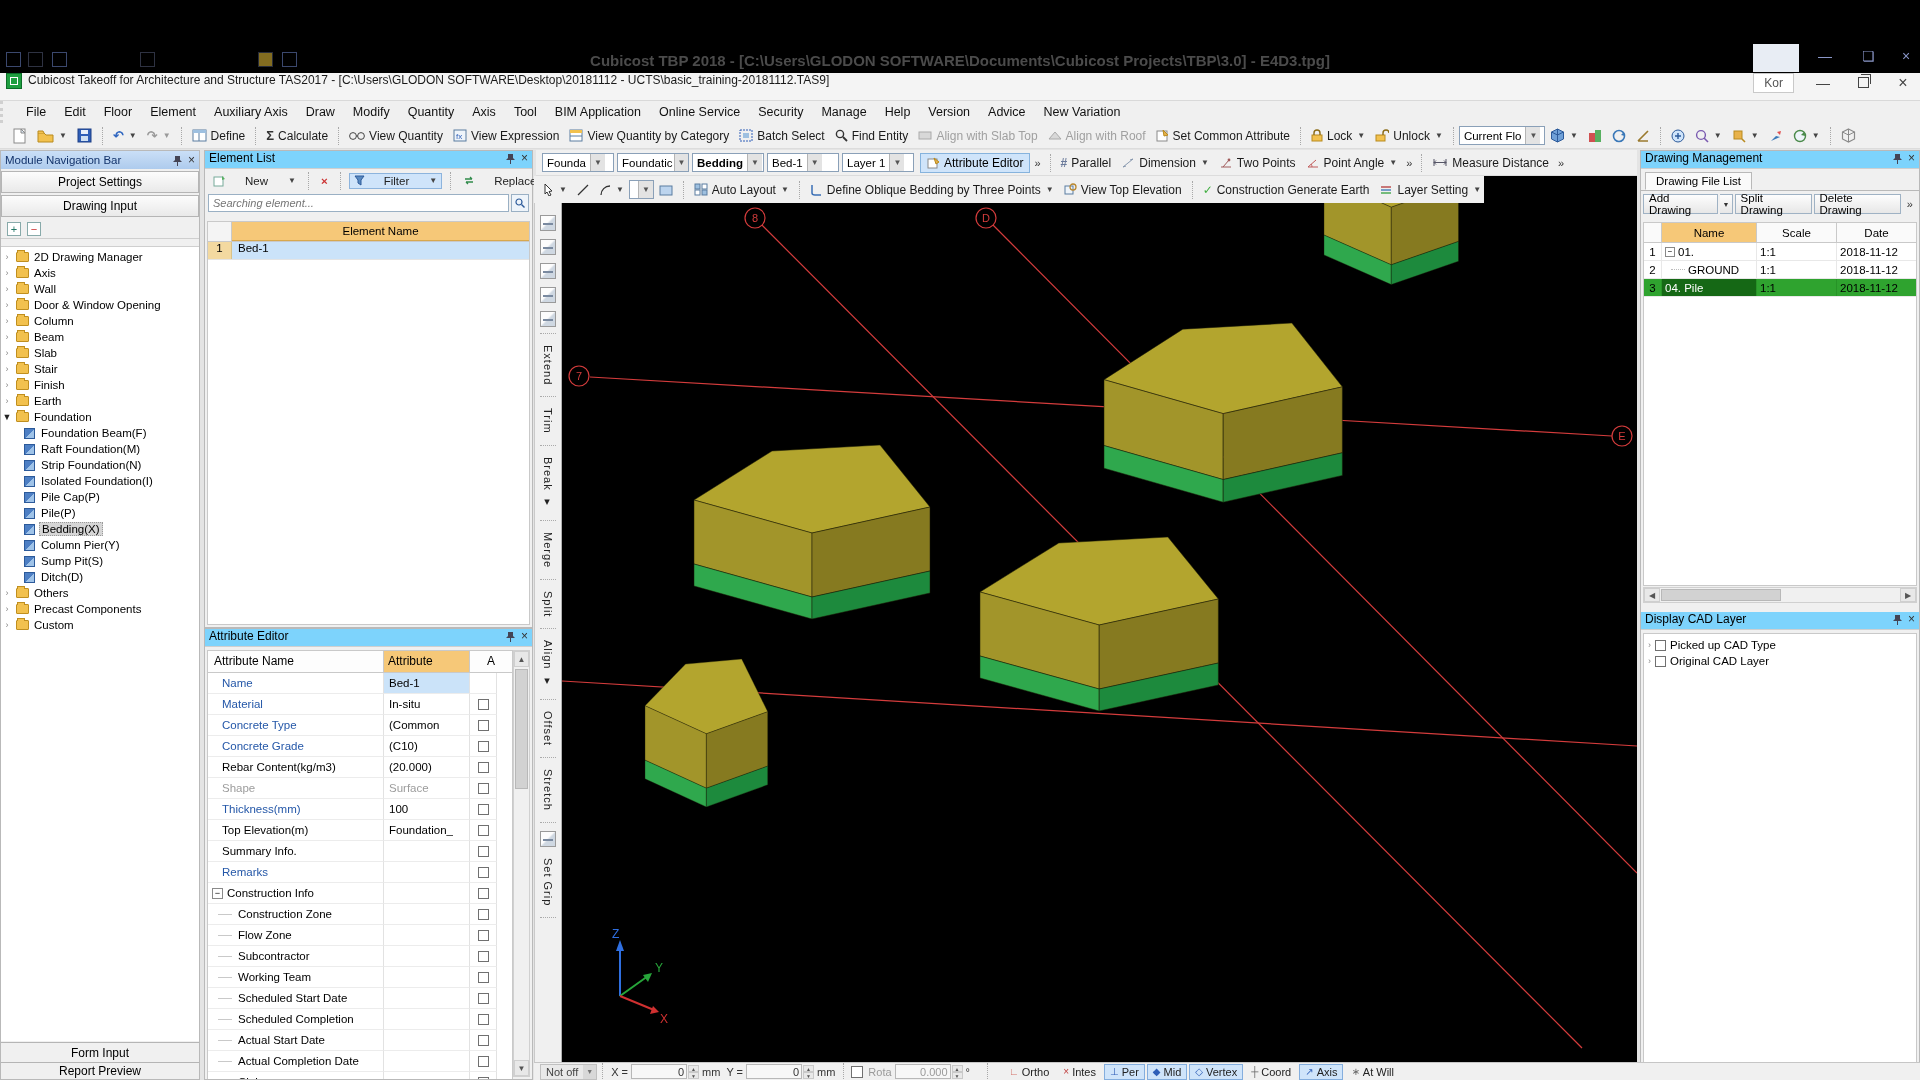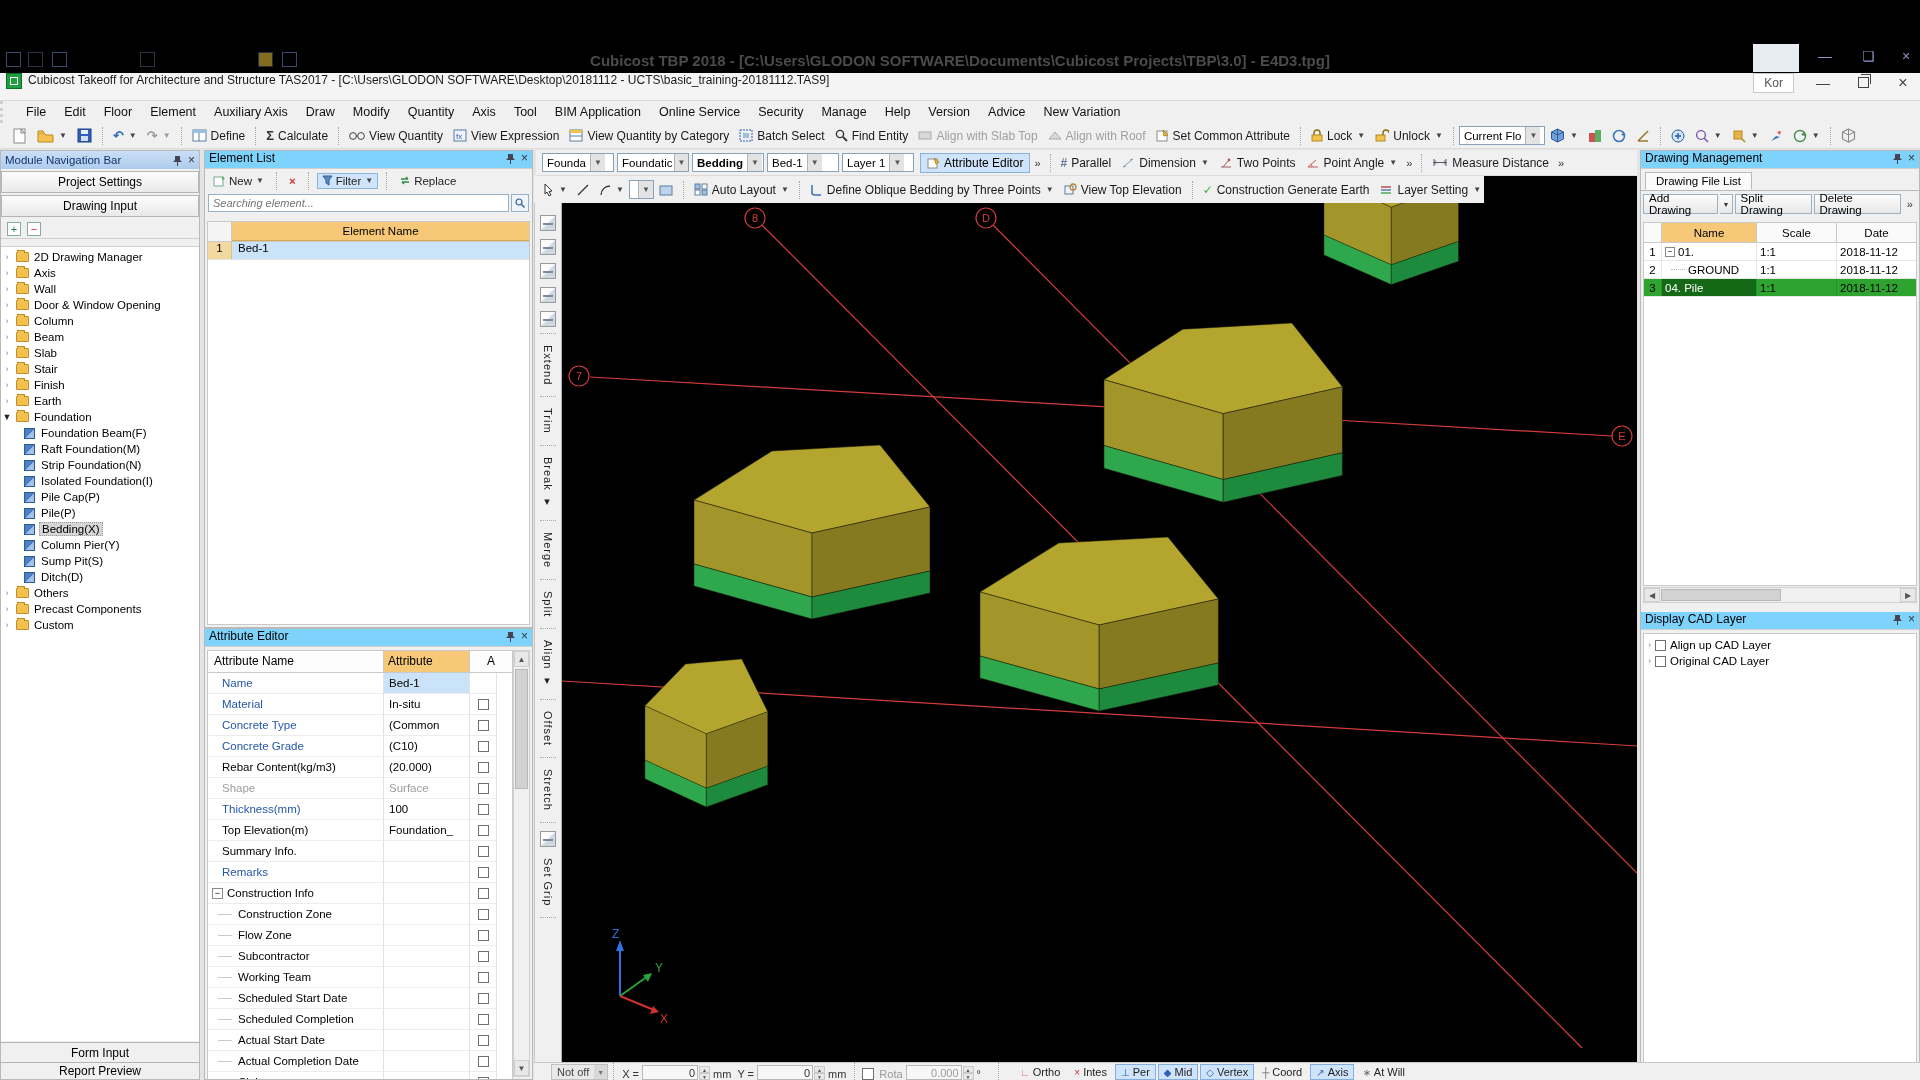--- a/index.html
+++ b/index.html
@@ -56,21 +56,21 @@
 .bitem{width:11px;height:11px;margin:0 4px 0 3px;background:linear-gradient(135deg,#4d7fc4 55%,#9fc3e8 55%);border:1px solid #2c5a9a}
 .trow .lbl{padding:0 2px}
 .trow.sel .lbl{background:#d6d6d6;border:1px dotted #9a9a9a}
 .lvl1{padding-left:8px}
 #nav-bottom{position:absolute;left:0;bottom:0;width:100%;}
 .nav-bbtn{height:20px;border-top:1px solid #b5b5b5;background:#f0f0f0;display:flex;align-items:center;justify-content:center;font-size:12px}
 
 #elist{left:204px;top:1px;width:329px;height:478px;background:#f0f0f0;border:1px solid #b9b9b9}
 .panel-hdr{height:18px;background:#7dd3fc;border-bottom:1px solid #cfcfcf;display:flex;align-items:flex-start;padding:0 4px;font-size:12px}
 #elist-toolbar{height:23px;display:flex;align-items:center;padding:0 4px;gap:3px}
-.mini-btn{display:inline-flex;align-items:center;gap:3px;padding:1px 4px;font-size:11.5px;color:#222}
+.mini-btn{display:inline-flex;align-items:center;gap:19px;padding:1px 4px;font-size:11.5px;color:#222}
 .mini-btn.hl{background:#cfe4fa;border:1px solid #8db4dd}
 #elist-search{height:22px;display:flex;align-items:center;padding:0 3px;gap:2px}
 #search-input{flex:1;height:18px;border:1px solid #9ab0c4;font-size:11px;padding:0 4px;color:#444;font-style:italic}
 .sbtn{width:18px;height:18px;border:1px solid #9ab0c4;background:#eef4fa;display:flex;align-items:center;justify-content:center}
 #elist-grid{position:absolute;left:2px;top:70px;right:2px;bottom:2px;background:#fff;border:1px solid #c9c9c9}
 .egrid-hdr{display:flex;height:20px;border-bottom:1px solid #c9c9c9;font-size:11.5px}
 .ehc-num{width:24px;background:#f4f4f4;border-right:1px solid #c9c9c9}
 .ehc-name{flex:1;background:#f6c878;display:flex;align-items:center;justify-content:center;border-bottom:1px solid #d8a84e}
 .erow{display:flex;height:18px;font-size:11.5px;border-bottom:1px solid #e4e4e4}
 .erow .num{width:24px;background:#f3d9a0;border-right:1px solid #d8c28a;text-align:center}
@@ -133,21 +133,21 @@
 .dm-exp{width:10px;height:10px;border:1px solid #888;font-size:8px;line-height:8px;text-align:center;margin-right:3px;background:#fff}
 .dm-indent{width:14px;border-bottom:1px dotted #bbb;height:1px;margin:0 3px 0 6px}
 #dm-hscroll{position:absolute;left:2px;right:2px;top:436px;height:16px;background:#f0f0f0;border:1px solid #d0d0d0;display:flex;align-items:center}
 .hs-btn{width:16px;height:14px;background:#e8e8e8;border:1px solid #cfcfcf;font-size:8px;display:flex;align-items:center;justify-content:center;color:#555}
 .hs-thumb{width:120px;height:12px;background:#d2d2d2;border:1px solid #b8b8b8;margin-left:1px}
 #cad-panel{position:absolute;left:0px;right:0px;top:461px;bottom:0;background:#f0f0f0}
 #cad-list{position:absolute;left:2px;right:2px;top:21px;bottom:2px;background:#fff;border:1px solid #c9c9c9;padding-top:3px}
 .cad-row{height:16px;display:flex;align-items:center;font-size:11.5px;gap:4px;padding-left:4px}
 .cad-row .arr{color:#888;font-size:9px}
 
-#statusbar{left:534px;top:913px;width:1386px;height:18px;background:#f0f0f0;border-top:1px solid #c6c6c6;display:flex;align-items:flex-end;font-size:11px;color:#222;padding-left:17px;white-space:nowrap}
+#statusbar{left:534px;top:913px;width:1386px;height:18px;background:#f0f0f0;border-top:1px solid #c6c6c6;display:flex;align-items:center;font-size:11px;color:#222;padding-left:6px;white-space:nowrap}
 .st-field{background:#f7f7f7;border:1px solid #b8b8b8;height:15px;width:56px;font-size:11px;text-align:right;padding-right:2px;color:#333}
 .spin{display:inline-flex;flex-direction:column;margin-left:1px}
 .spin b{width:11px;height:7px;background:#e8e8e8;border:1px solid #c9c9c9;font-size:5px;line-height:6px;text-align:center;color:#555;font-weight:normal}
 .st-lbl{margin:0 3px;color:#333}
 .st-lbl.dim{color:#9a9a9a}
 .stoggle{display:inline-flex;align-items:center;gap:3px;padding:1px 5px;margin:0 1px;border:1px solid transparent}
 .stoggle.on{background:#cfe4fa;border-color:#84aede}
 .stoggle .g{font-size:10px}
 .st-combo{display:inline-flex;align-items:center;border:1px solid #c0c0c0;background:#e9e9e9;height:16px}
 .st-combo .cv{padding:0 5px;color:#444}
@@ -1079,21 +1079,21 @@
                 <path d="M2 1h5v4l2 2H0l2-2z" fill="#445"></path>
                 <line x1="4.5" y1="7" x2="4.5" y2="11" stroke="#445"></line>
               </svg>
             <span class="closex">×</span>
           </span>
         </div>
         <div id="cad-list">
             <div class="cad-row">
               <span class="arr">›</span>
               <span class="chk"></span>
-              <span>Align up CAD Layer</span>
+              <span>Picked up CAD Type</span>
             </div>
             <div class="cad-row">
               <span class="arr">›</span>
               <span class="chk"></span>
               <span>Original CAD Layer</span>
             </div>
           </div>
       </div>
     </div>
 

